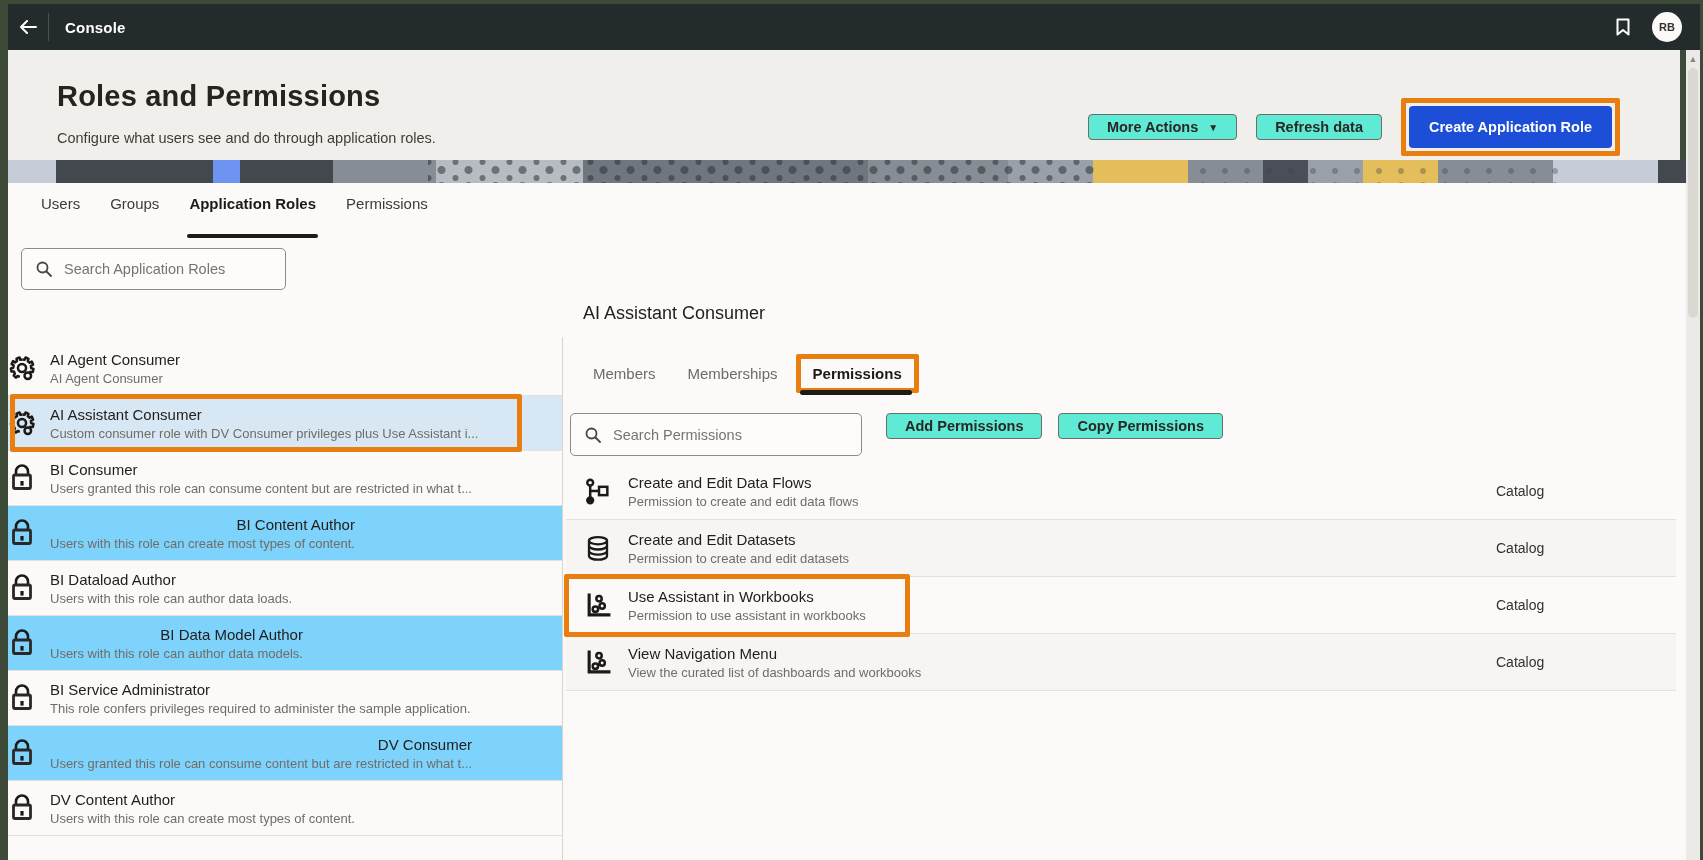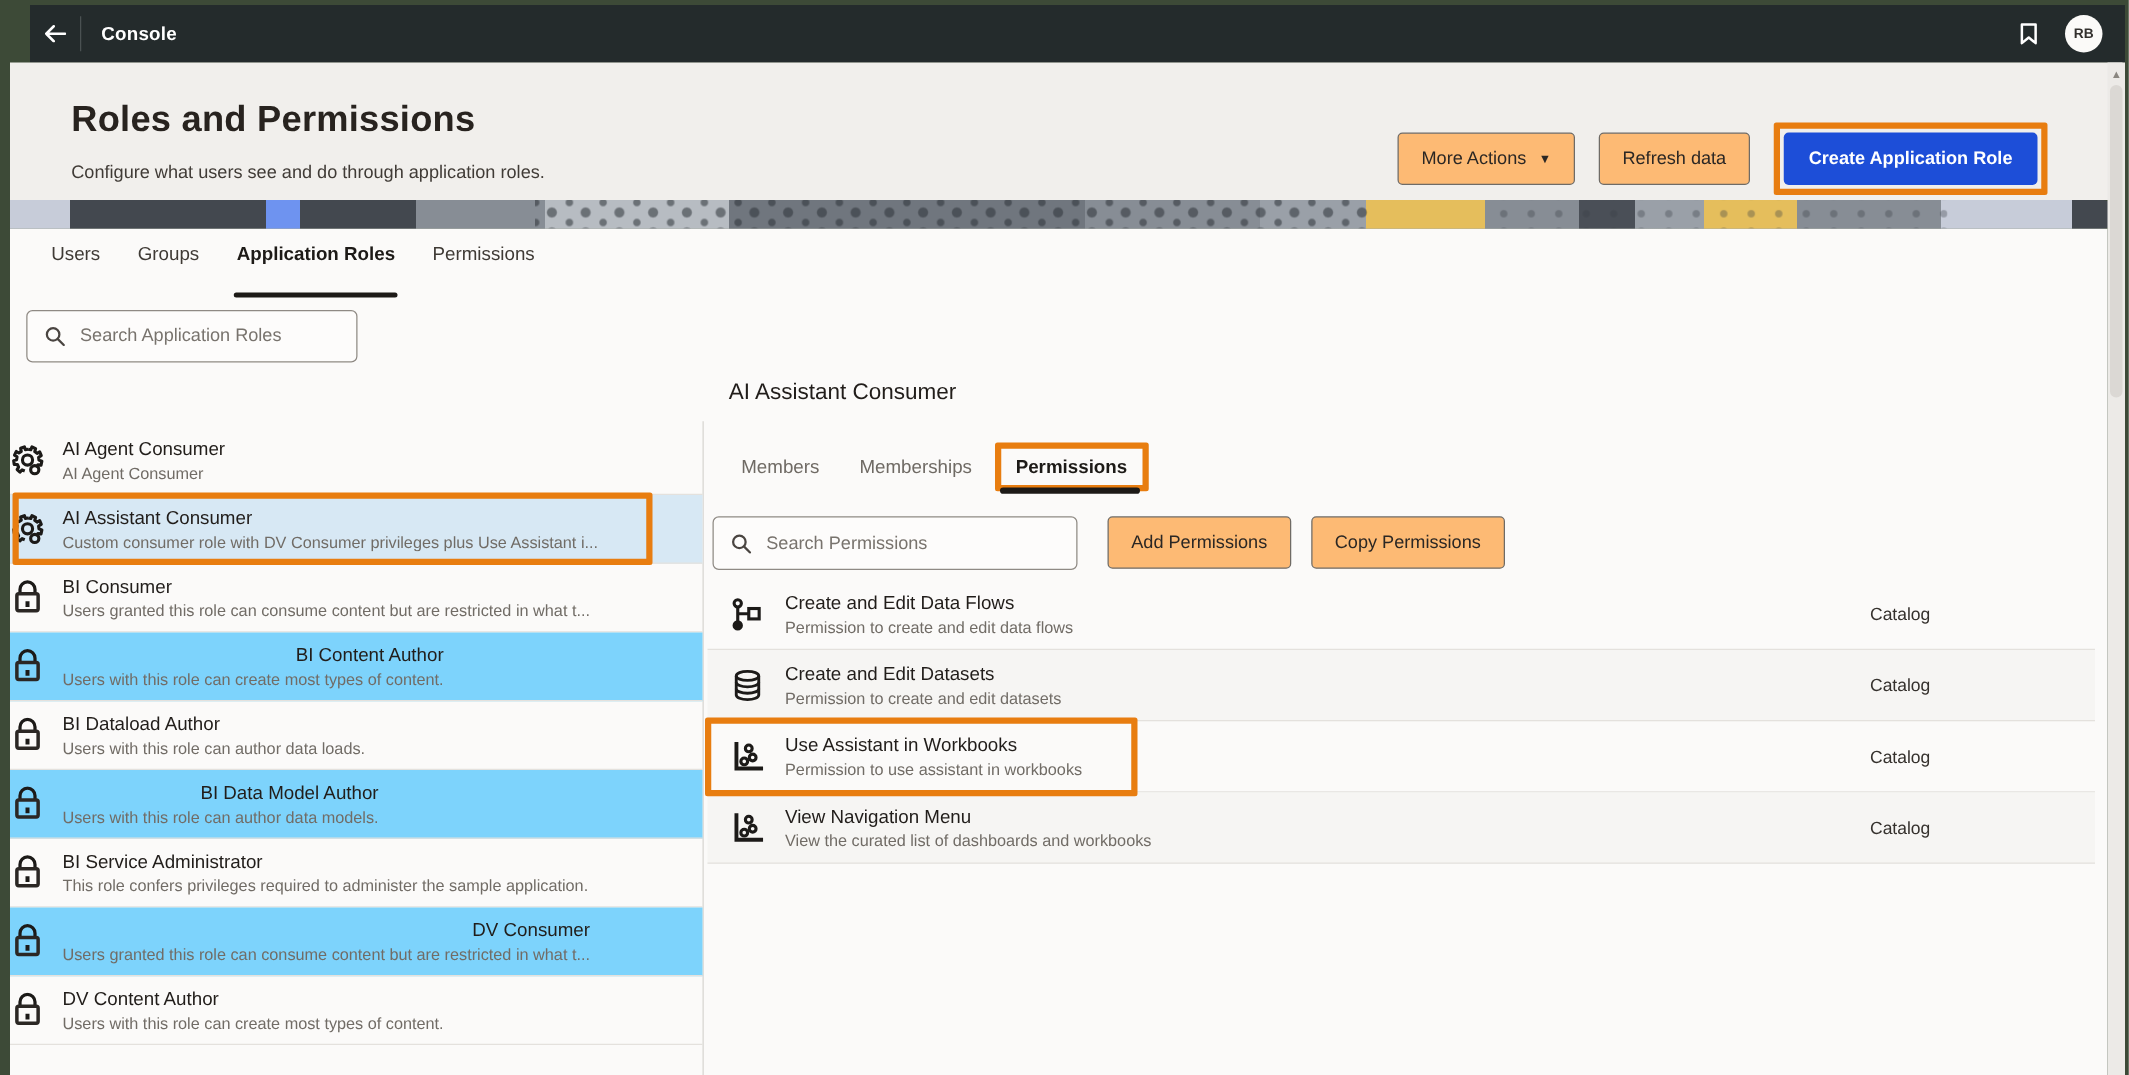--- a/index.html
+++ b/index.html
@@ -7,45 +7,45 @@
   body {
     font-family: "Liberation Sans", sans-serif;
     background:#3d4a37; 
     position:relative;
   }
   .abs { position:absolute; }
 
   
   .topbar {
     left:8px; top:4px; right:3px; height:46px;
-    background:#242b2c; display:flex; align-items:center;margin-left:16px;
+    background:#242b2c; display:flex; align-items:center;
   }
   .back-btn {
     width:40px; height:46px; display:flex; align-items:center; justify-content:center;
     color:#fff; cursor:pointer;
   }
   .topbar-divider { width:1px; height:28px; background:#4a5152; }
   .topbar-title { color:#fff; font-size:15px; font-weight:600; margin-left:16px; letter-spacing:.2px; }
   .topbar-right { margin-left:auto; display:flex; align-items:center; gap:22px; padding-right:18px; }
   .bookmark { width:14px; height:18px; display:block; }
   .avatar {
     width:30px; height:30px; border-radius:50%; background:#fbfaf8;
     display:flex; align-items:center; justify-content:center;
     font-size:11px; font-weight:700; color:#33302d;
   }
 
   
-  .header { left:8px; top:50px; right:5px; height:110px; background:#f1efec; }
+  .header { left:8px; top:50px; right:23px; height:110px; background:#f1efec; }
   .page-title { position:absolute; left:49px; top:30px; font-size:29px; font-weight:700; color:#28231f; letter-spacing:.2px; }
   .page-subtitle { position:absolute; left:49px; top:80px; font-size:14.5px; color:#403b36; }
   .header-actions { position:absolute; right:60px; top:48px; display:flex; align-items:center; gap:19px; }
   .btn {
-    height:42px; padding:0 18px; background:#fdba74; border:1px solid #6f6b66;
+    height:26px; padding:0 18px; background:#5eead4; border:1px solid #6f6b66;
     border-radius:4px; font-family:"Liberation Sans",sans-serif;
-    font-size:14.5px; font-weight:400; color:#2b2724; display:flex; align-items:center; gap:10px;
+    font-size:14.5px; font-weight:700; color:#2b2724; display:flex; align-items:center; gap:10px;
     cursor:pointer; white-space:nowrap;
   }
   .caret { font-size:10px; color:#2b2724; }
   .hl-wrap-create {
     border:5px solid #e87d10; border-radius:2px; padding:3px; background:transparent;
   }
   .btn-dark {
     height:42px; padding:0 20px; background:#1d4ed8; color:#fff; border:none;
     border-radius:4px; font-size:14.5px; font-weight:600; cursor:pointer; white-space:nowrap;
     font-family:"Liberation Sans",sans-serif;

